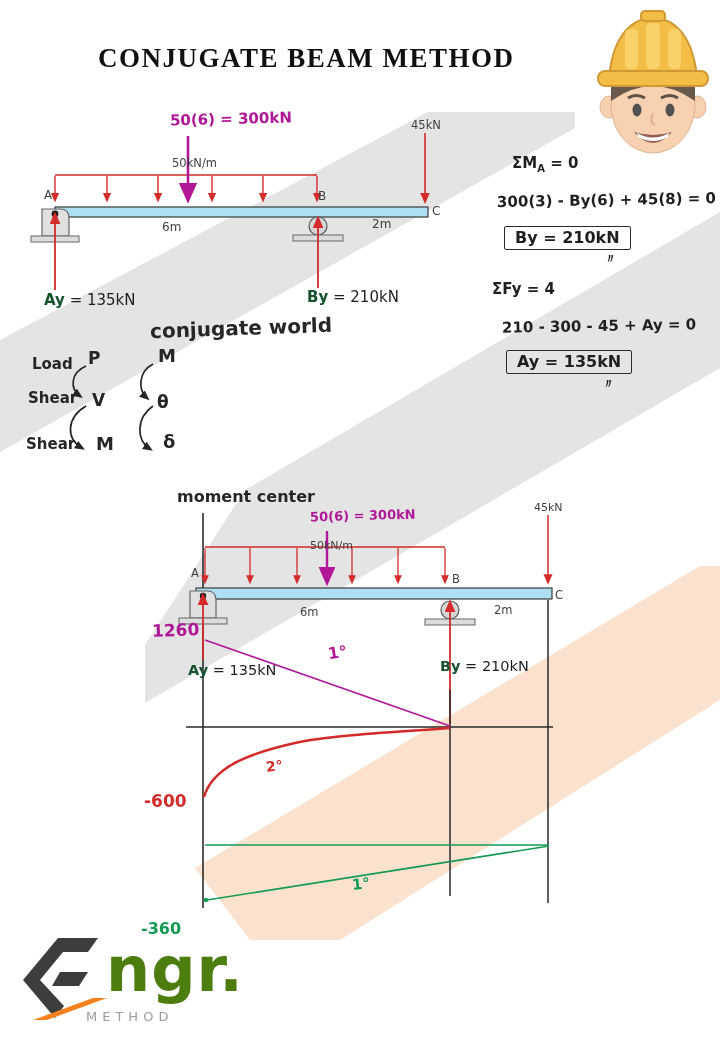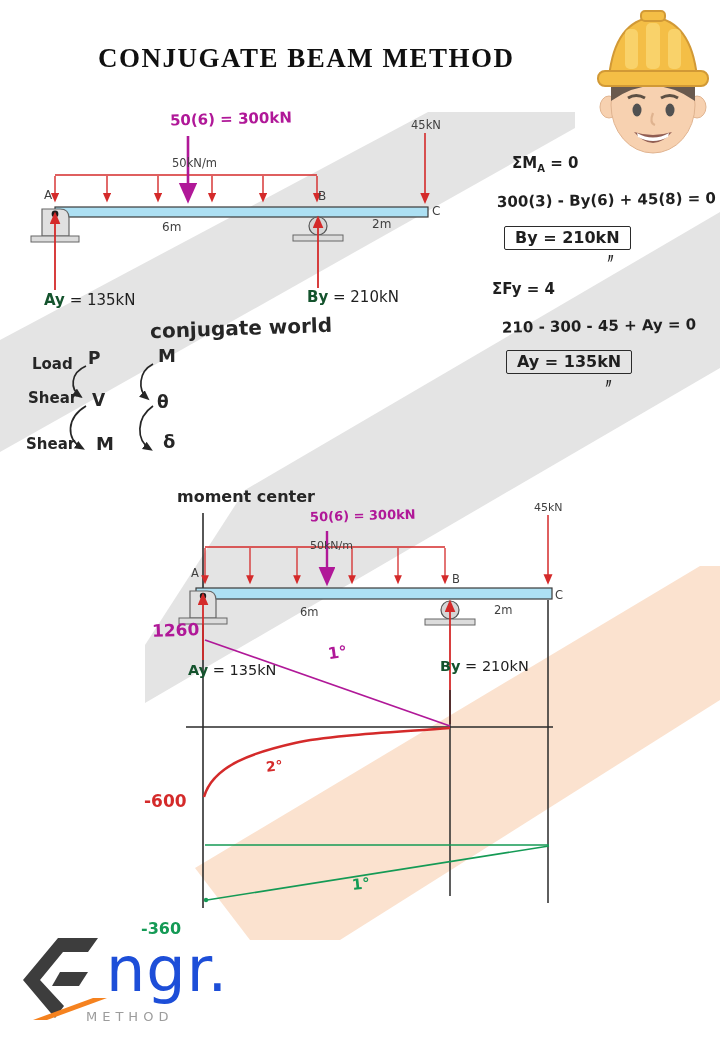--- a/index.html
+++ b/index.html
@@ -10,21 +10,21 @@
   .title{font-family:"Liberation Serif",serif;font-weight:bold;font-size:27px;letter-spacing:1.5px;color:#101010;}
   .hand{font-family:"DejaVu Sans",sans-serif;color:#262626;}
   .mag{color:#b01898;font-weight:bold;}
   .red{color:#d42a2a;}
   .green{color:#149a55;font-weight:bold;}
   .plabel{color:#3f3f3f;text-align:center;}
   .rbox{border:1.7px solid #2b2b2b;padding:2px 10px;border-radius:2px;background:transparent;}
   .rx{color:#14532d;font-weight:bold;}
   .bk{color:#1f1f1f;font-weight:normal;}
   .eq{font-size:15px;color:#1f1f1f;font-weight:bold;}
-  .brand{font-size:62px;color:#1d4ed8;font-weight:400;letter-spacing:1px;}
+  .brand{font-size:62px;color:#4d7c0f;font-weight:700;letter-spacing:1px;}
   .brandsub{font-size:13px;color:#9c9c9c;letter-spacing:5px;}
   sub{font-size:10px;}
 </style>
 </head>
 <body>
 
 <div id="canvas">
 
   <svg width="720" height="1040" viewBox="0 0 720 1040">
     <defs>

